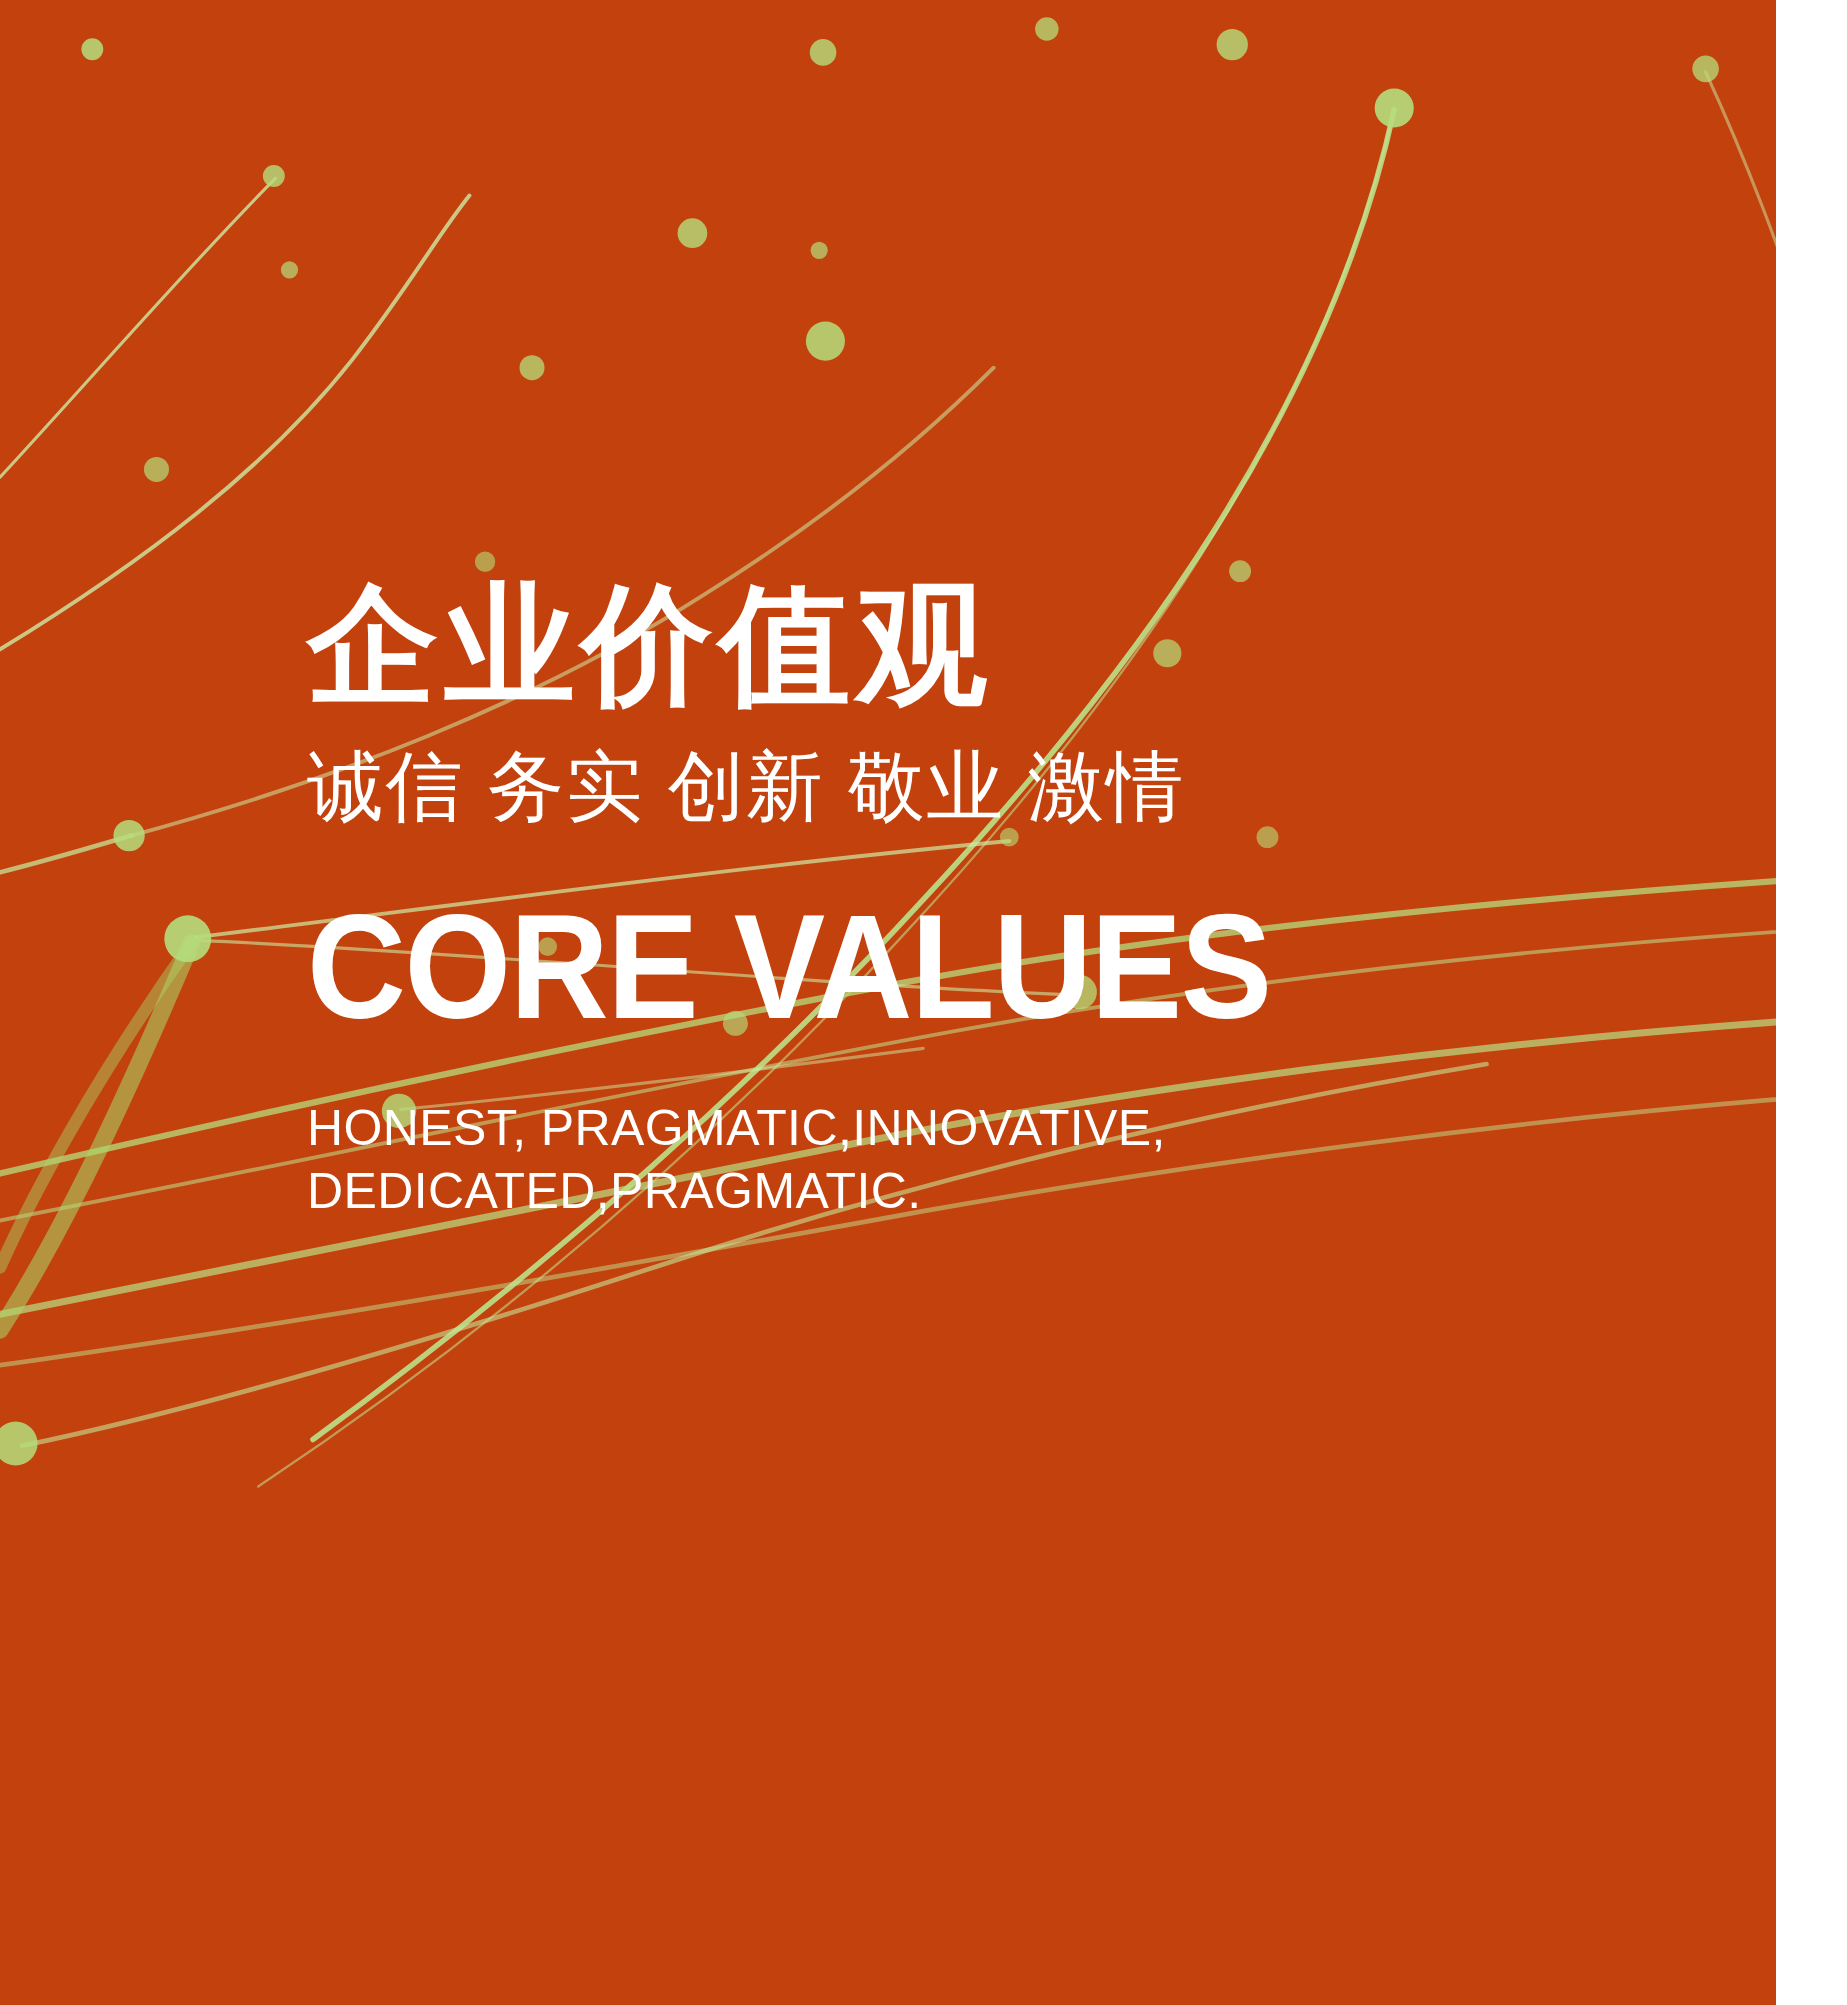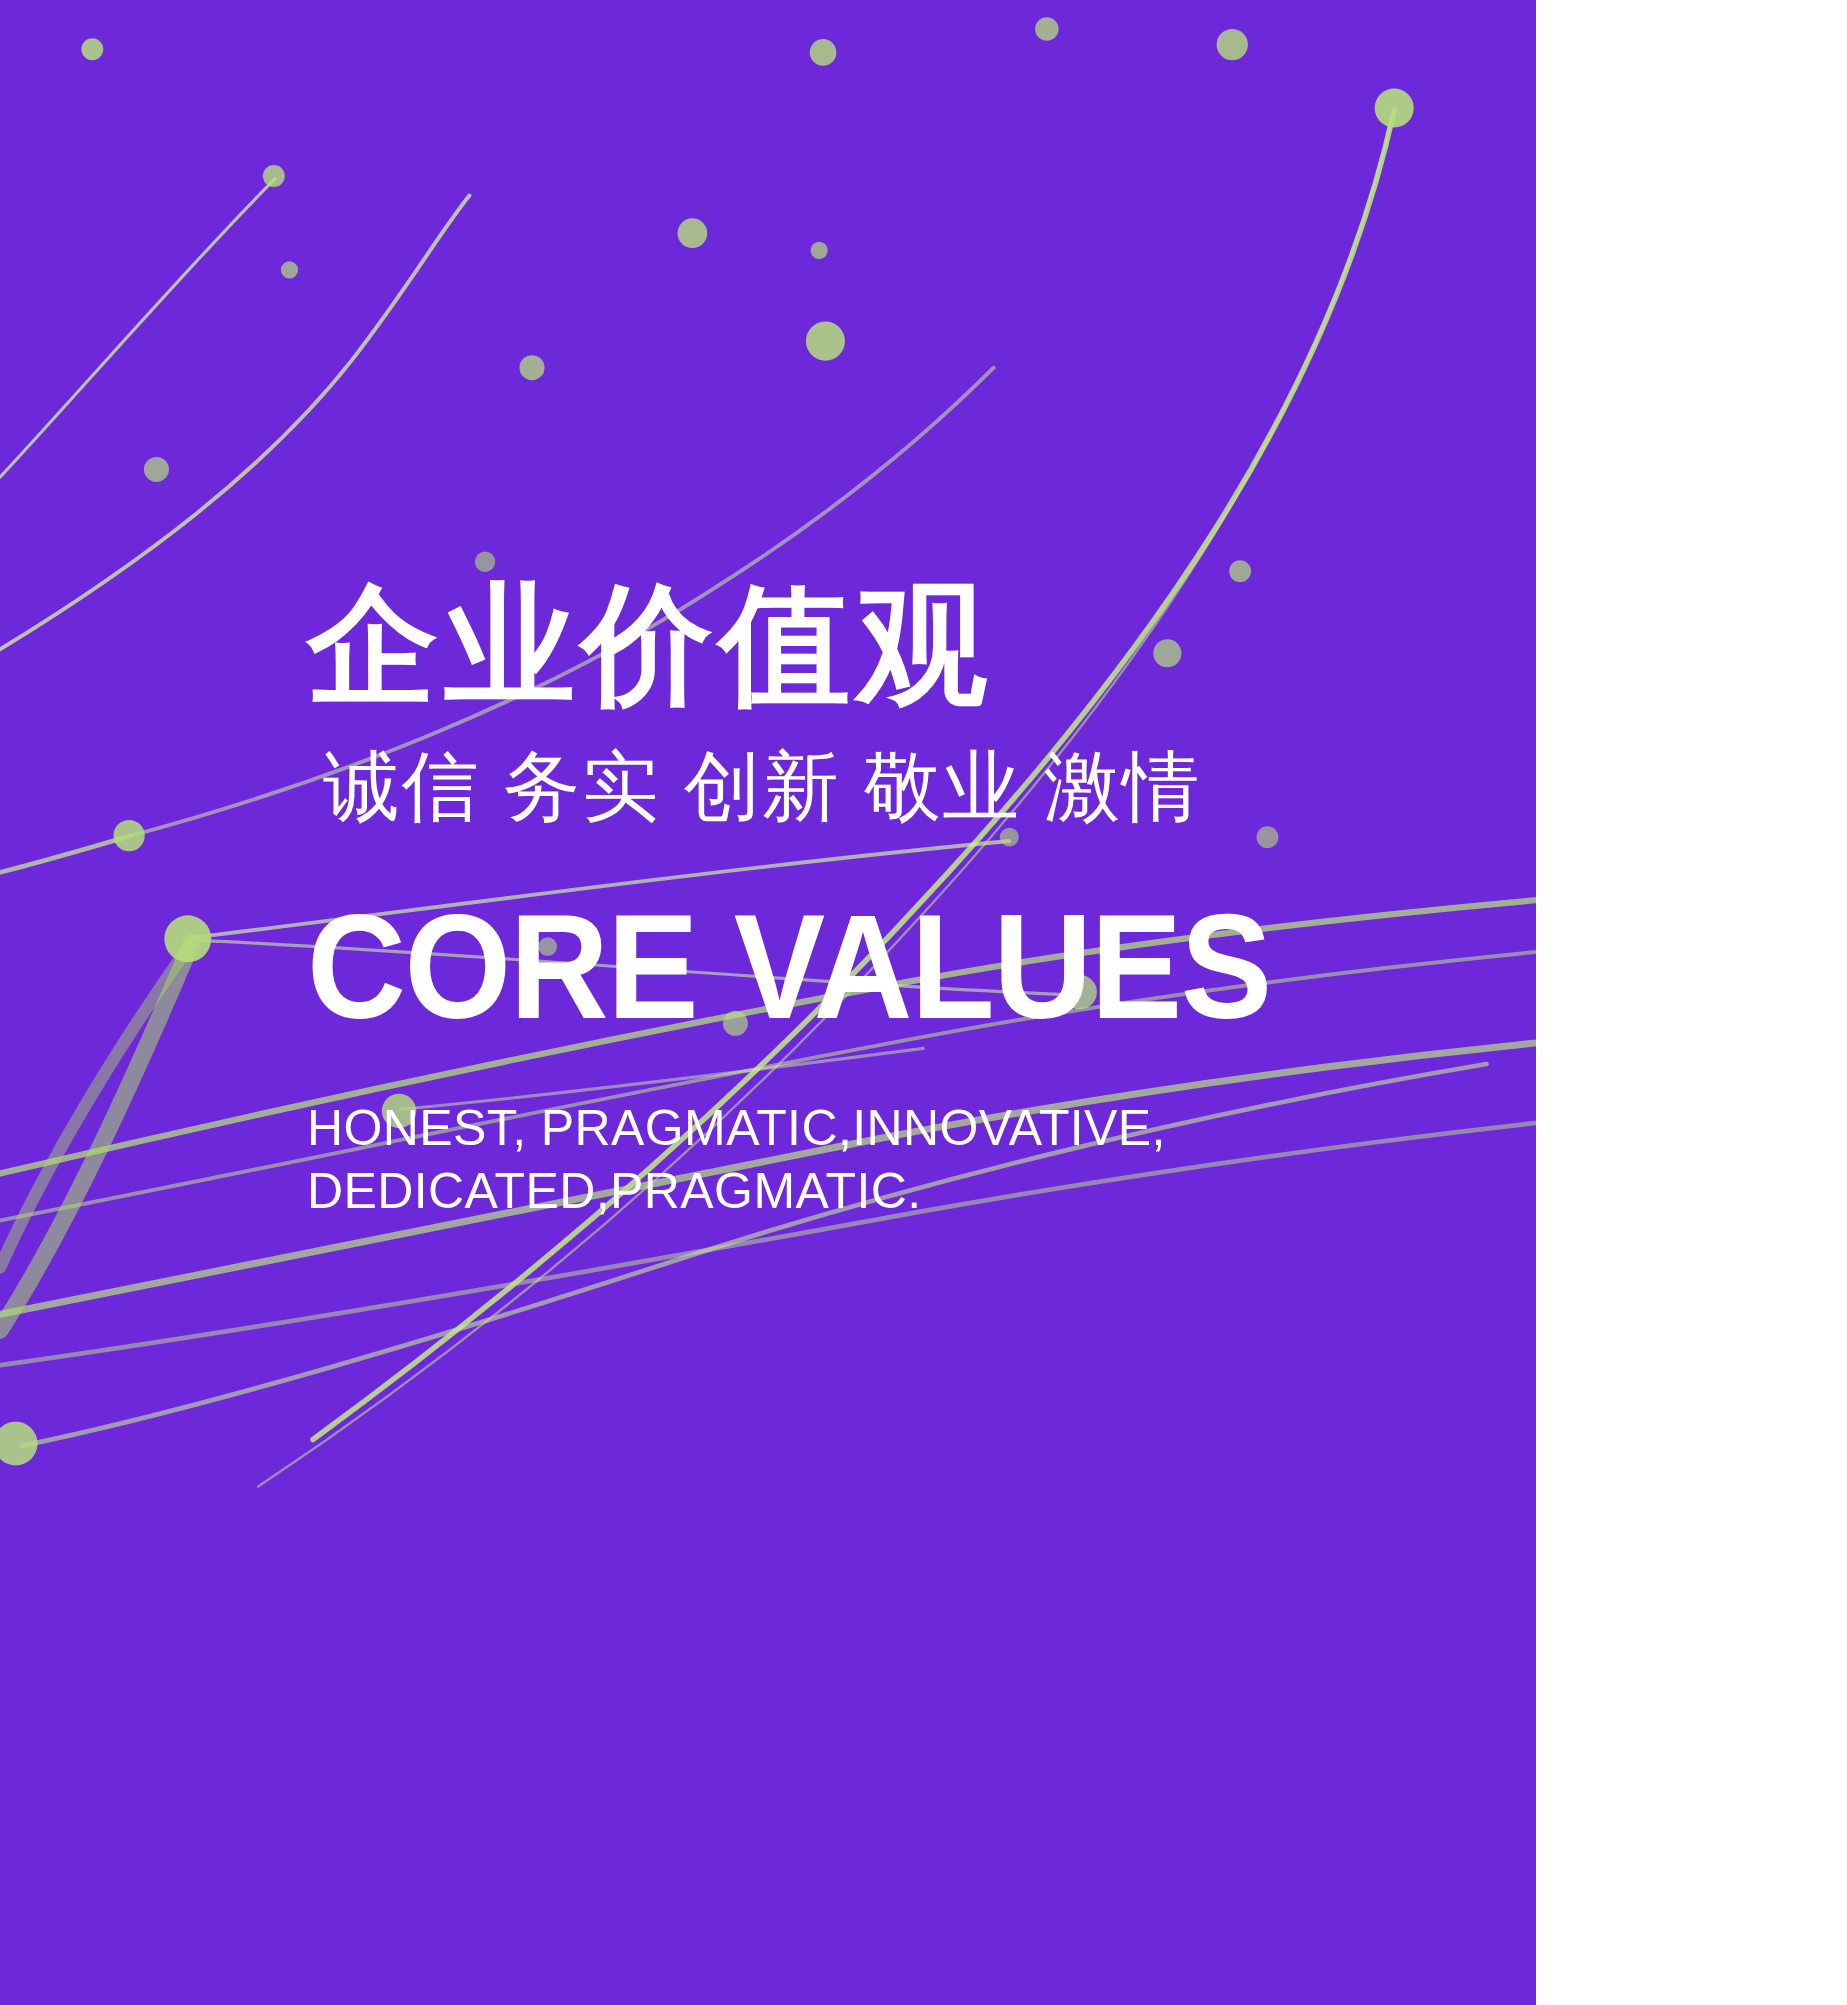--- a/index.html
+++ b/index.html
@@ -6,24 +6,24 @@
     margin: 0;
     padding: 0;
     background: #ffffff;
   }
   body {
     font-family: "Liberation Sans", sans-serif;
   }
 
   #poster {
     position: relative;
-    width: 1536px;
+    width: 1776px;
     height: 2006px;
     overflow: hidden;
-    background: #6d28d9;
+    background: #c2410c;
   }
 
   
   #bg-network {
     position: absolute;
     inset: 0;
     width: 1848px;
     height: 2006px;
     display: block;
     pointer-events: none;
@@ -48,21 +48,21 @@
     white-space: nowrap;
   }
 
   .zh-subtitle {
     color: #ffffff;
     font-family: "Liberation Sans", "DejaVu Sans", sans-serif;
     font-weight: 400;
     font-size: 77px;
     line-height: 1.0;
     letter-spacing: 1.6px;
-    margin: 38px 0 0 16px;
+    margin: 38px 0 0 0;
     white-space: nowrap;
   }
 
   .en-title {
     color: #ffffff;
     font-family: "Liberation Sans", sans-serif;
     font-weight: 700;
     font-size: 149px;
     line-height: 1.0;
     letter-spacing: -1.6px;

